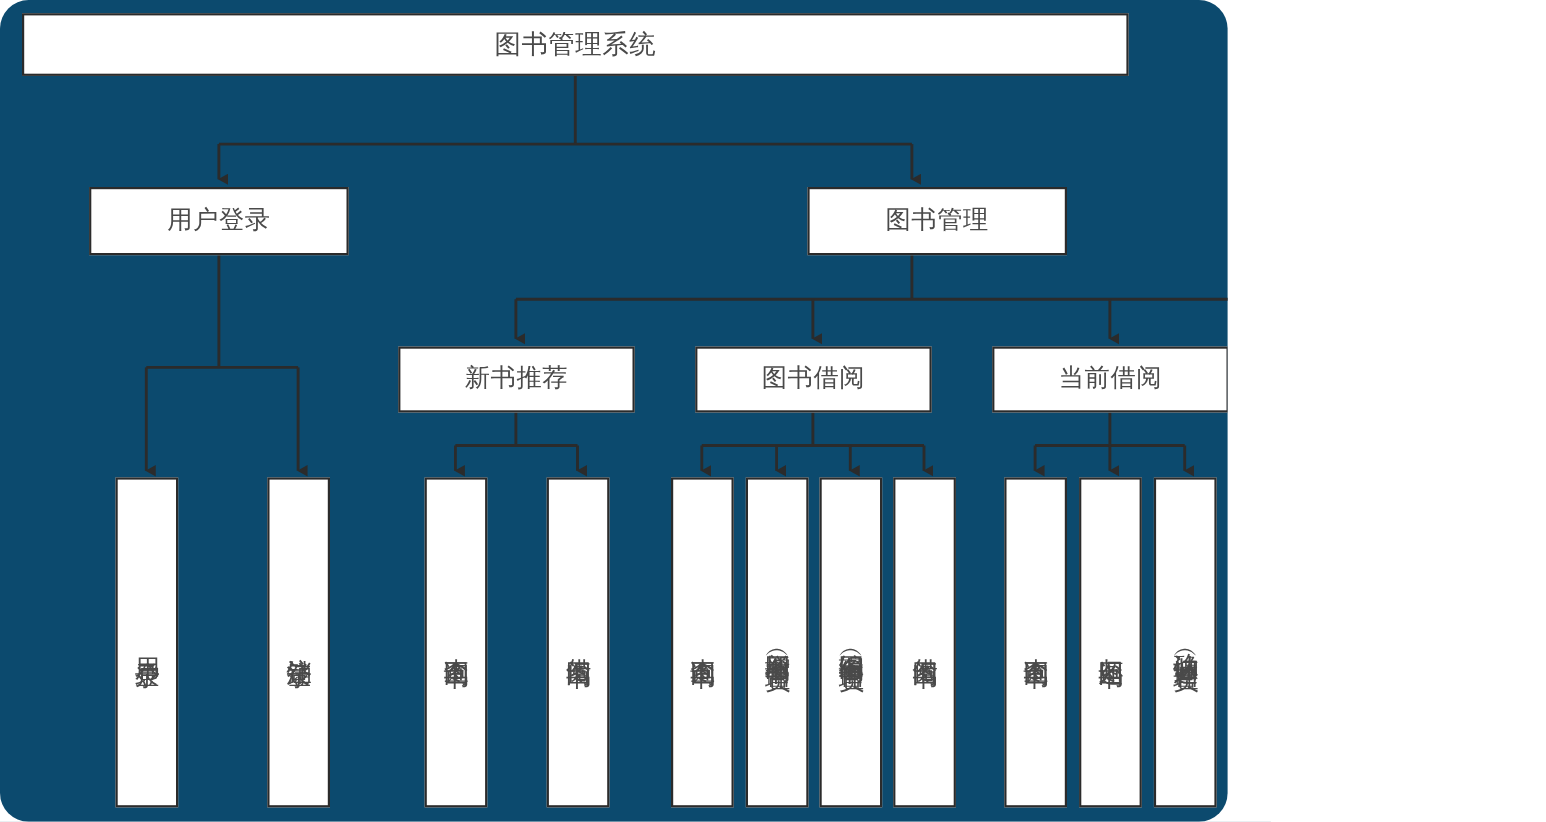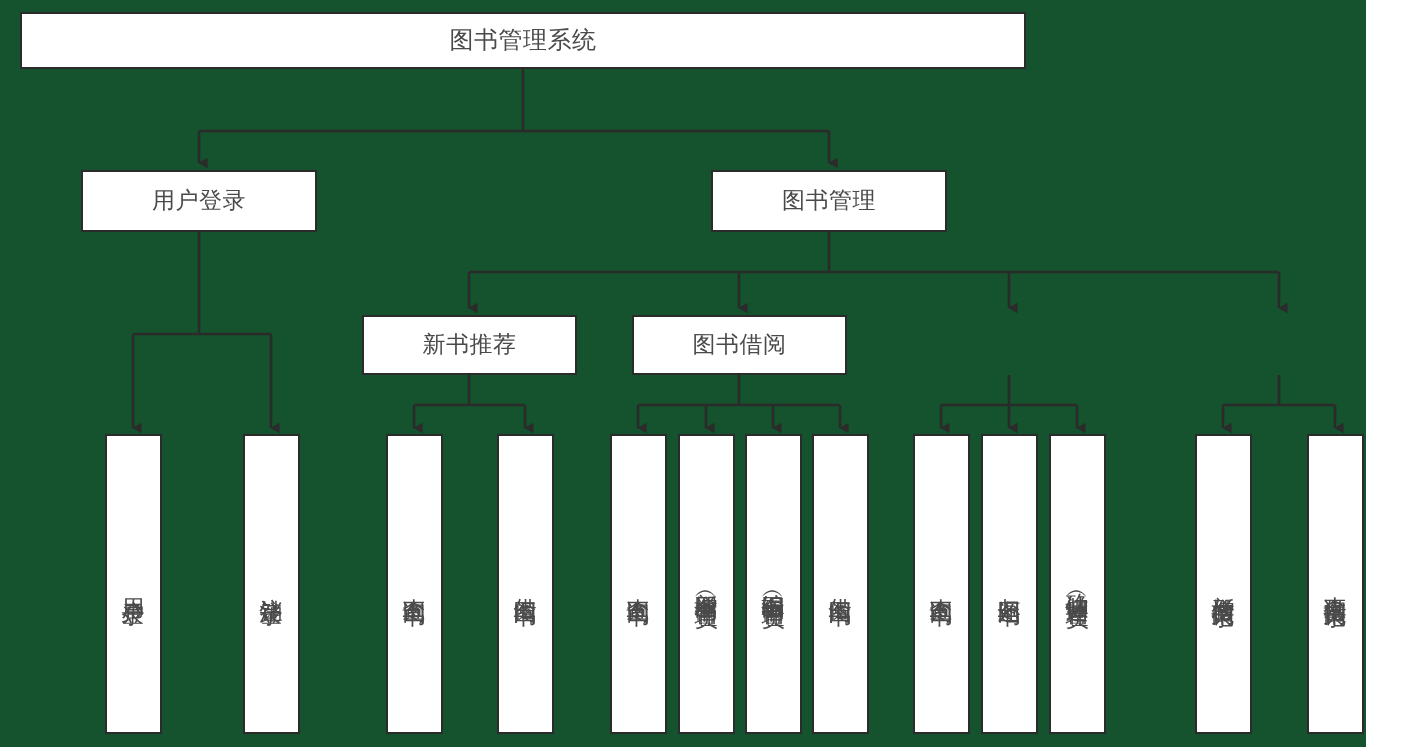--- a/index.html
+++ b/index.html
@@ -5,24 +5,25 @@
   html, body {
     margin: 0;
     padding: 0;
     background: #ffffff;
   }
   body {
     font-family: "DejaVu Sans", "Liberation Sans", sans-serif;
   }
   #canvas {
     position: relative;
-    width: 1366px;
+    width: 1116px;
     height: 747px;
-    background: #14532d;
+    background: #0c4a6e;
     overflow: hidden;
+    border-radius: 26px;
   }
   svg.wires {
     position: absolute;
     left: 0;
     top: 0;
     width: 1405px;
     height: 747px;
     pointer-events: none;
   }
   .node {
@@ -127,29 +128,32 @@
     </g>
   </svg>
 
   <div class="node root horiz" style="left:20px; top:12px; width:1006px; height:57px;">
     <span class="label">图书管理系统</span>
   </div>
 
   <div class="node horiz" style="left:81px; top:170px; width:236px; height:62px;">
     <span class="label">用户登录</span>
   </div>
-  <div class="node horiz" style="left:711px; top:170px; width:236px; height:62px;">
+  <div class="node horiz" style="left:734px; top:170px; width:236px; height:62px;">
     <span class="label">图书管理</span>
   </div>
 
   <div class="node horiz" style="left:362px; top:315px; width:215px; height:60px;">
     <span class="label">新书推荐</span>
   </div>
   <div class="node horiz" style="left:632px; top:315px; width:215px; height:60px;justify-content:center;">
     <span class="label">图书借阅</span>
+  </div>
+  <div class="node horiz" style="left:902px; top:315px; width:215px; height:60px;">
+    <span class="label">当前借阅</span>
   </div>
 
   <div class="node leaf" style="left:105px; top:434px; width:57px; height:300px;">
     <span class="label">用户登录</span>
   </div>
   <div class="node leaf" style="left:243px; top:434px; width:57px; height:300px;">
     <span class="label">注销登录</span>
   </div>
 
   <div class="node leaf" style="left:386px; top:434px; width:57px; height:300px;">

